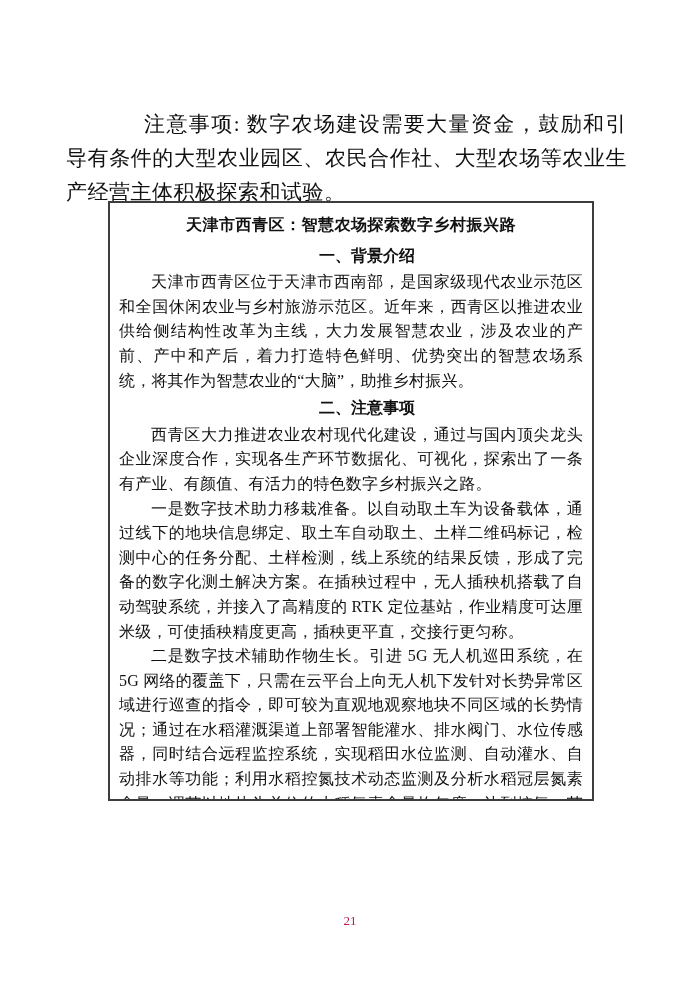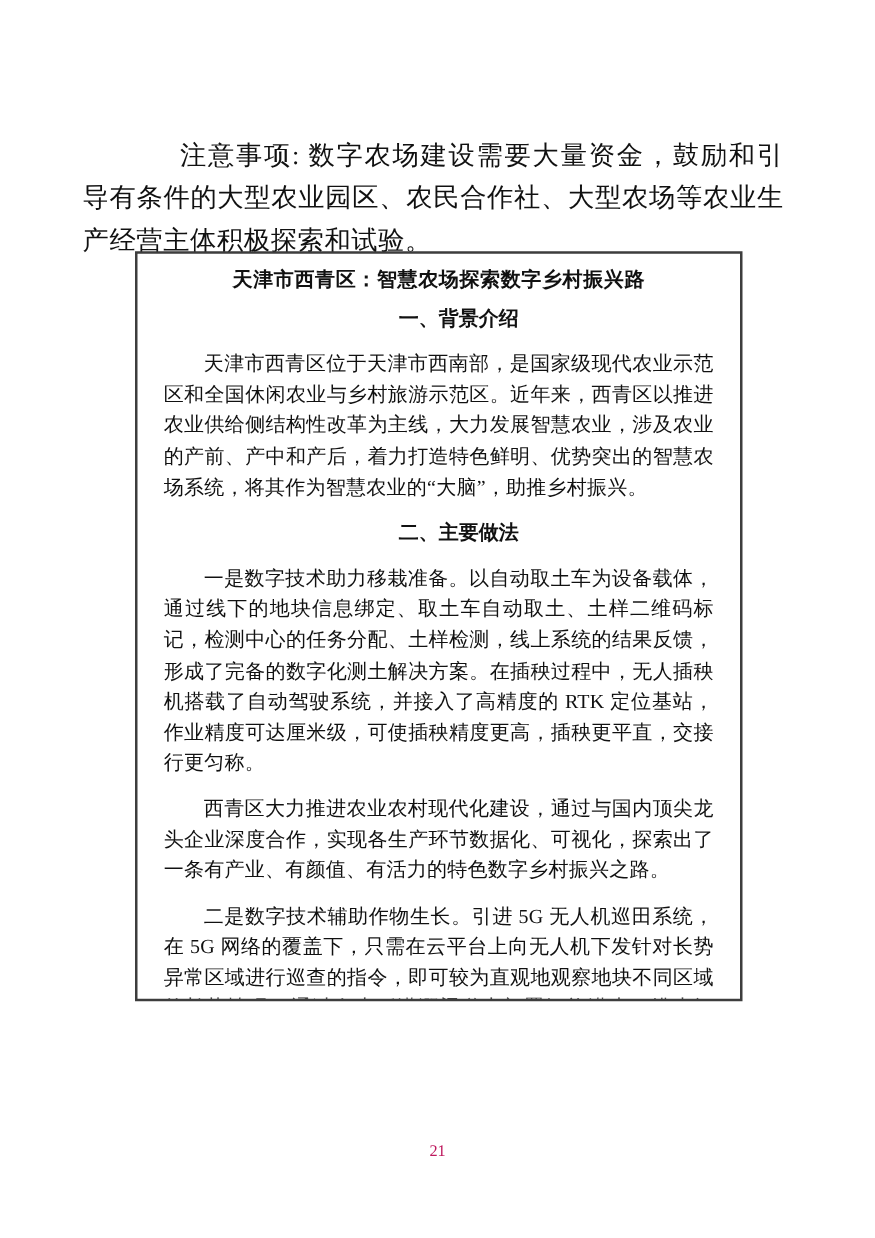--- a/index.html
+++ b/index.html
@@ -52,21 +52,21 @@
   }
   .sec-heading {
     font-family: "Liberation Sans", "DejaVu Sans", sans-serif;
     font-weight: 700;
     font-size: 16px;
     text-indent: 32px;
     margin: 3px 0 2px 0;
     text-align: center;
   }
   .bpara {
-    margin: 12px;
+    margin: 0;
     text-align: justify;
     text-indent: 32px;
     letter-spacing: 0.2px;
   }
   .page-number {
     position: absolute;
     top: 913px;
     left: 0;
     width: 100%;
     text-align: center;
@@ -80,22 +80,22 @@
 <div>
 
   <p class="intro"><b>注意事项:</b><span> 数字农场建设需要大量资金，鼓励和引导有条件的大型农业园区、农民合作社、大型农场等农业生产经营主体积极探索和试验。</span></p>
 
   <div class="case-box">
     <div class="box-title">天津市西青区：智慧农场探索数字乡村振兴路</div>
 
     <div class="sec-heading">一、背景介绍</div>
     <p class="bpara">天津市西青区位于天津市西南部，是国家级现代农业示范区和全国休闲农业与乡村旅游示范区。近年来，西青区以推进农业供给侧结构性改革为主线，大力发展智慧农业，涉及农业的产前、产中和产后，着力打造特色鲜明、优势突出的智慧农场系统，将其作为智慧农业的“大脑”，助推乡村振兴。</p>
 
-    <div class="sec-heading">二、主要做法</div>
+    <div class="sec-heading">二、注意事项</div>
+    <p class="bpara">西青区大力推进农业农村现代化建设，通过与国内顶尖龙头企业深度合作，实现各生产环节数据化、可视化，探索出了一条有产业、有颜值、有活力的特色数字乡村振兴之路。</p>
     <p class="bpara">一是数字技术助力移栽准备。以自动取土车为设备载体，通过线下的地块信息绑定、取土车自动取土、土样二维码标记，检测中心的任务分配、土样检测，线上系统的结果反馈，形成了完备的数字化测土解决方案。在插秧过程中，无人插秧机搭载了自动驾驶系统，并接入了高精度的 RTK 定位基站，作业精度可达厘米级，可使插秧精度更高，插秧更平直，交接行更匀称。</p>
-    <p class="bpara">西青区大力推进农业农村现代化建设，通过与国内顶尖龙头企业深度合作，实现各生产环节数据化、可视化，探索出了一条有产业、有颜值、有活力的特色数字乡村振兴之路。</p>
     <p class="bpara">二是数字技术辅助作物生长。引进 5G 无人机巡田系统，在 5G 网络的覆盖下，只需在云平台上向无人机下发针对长势异常区域进行巡查的指令，即可较为直观地观察地块不同区域的长势情况；通过在水稻灌溉渠道上部署智能灌水、排水阀门、水位传感器，同时结合远程监控系统，实现稻田水位监测、自动灌水、自动排水等功能；利用水稻控氮技术动态监测及分析水稻冠层氮素含量，调节以地块为单位的水稻氮素含量均匀度，达到控氮、节肥、提质的目的；建立病虫害预测模型，结合气象、地理、作物、物候期、病虫害性质等数据对特定区域的特定作物进行动态病虫害预测，同时，结合安装在田间的虫情测报仪、孢子捕捉仪对田间虫害、病害进行在线监测。</p>
 
   </div>
 
   <div class="page-number">21</div>
 
 </div>
 
 </body></html>

